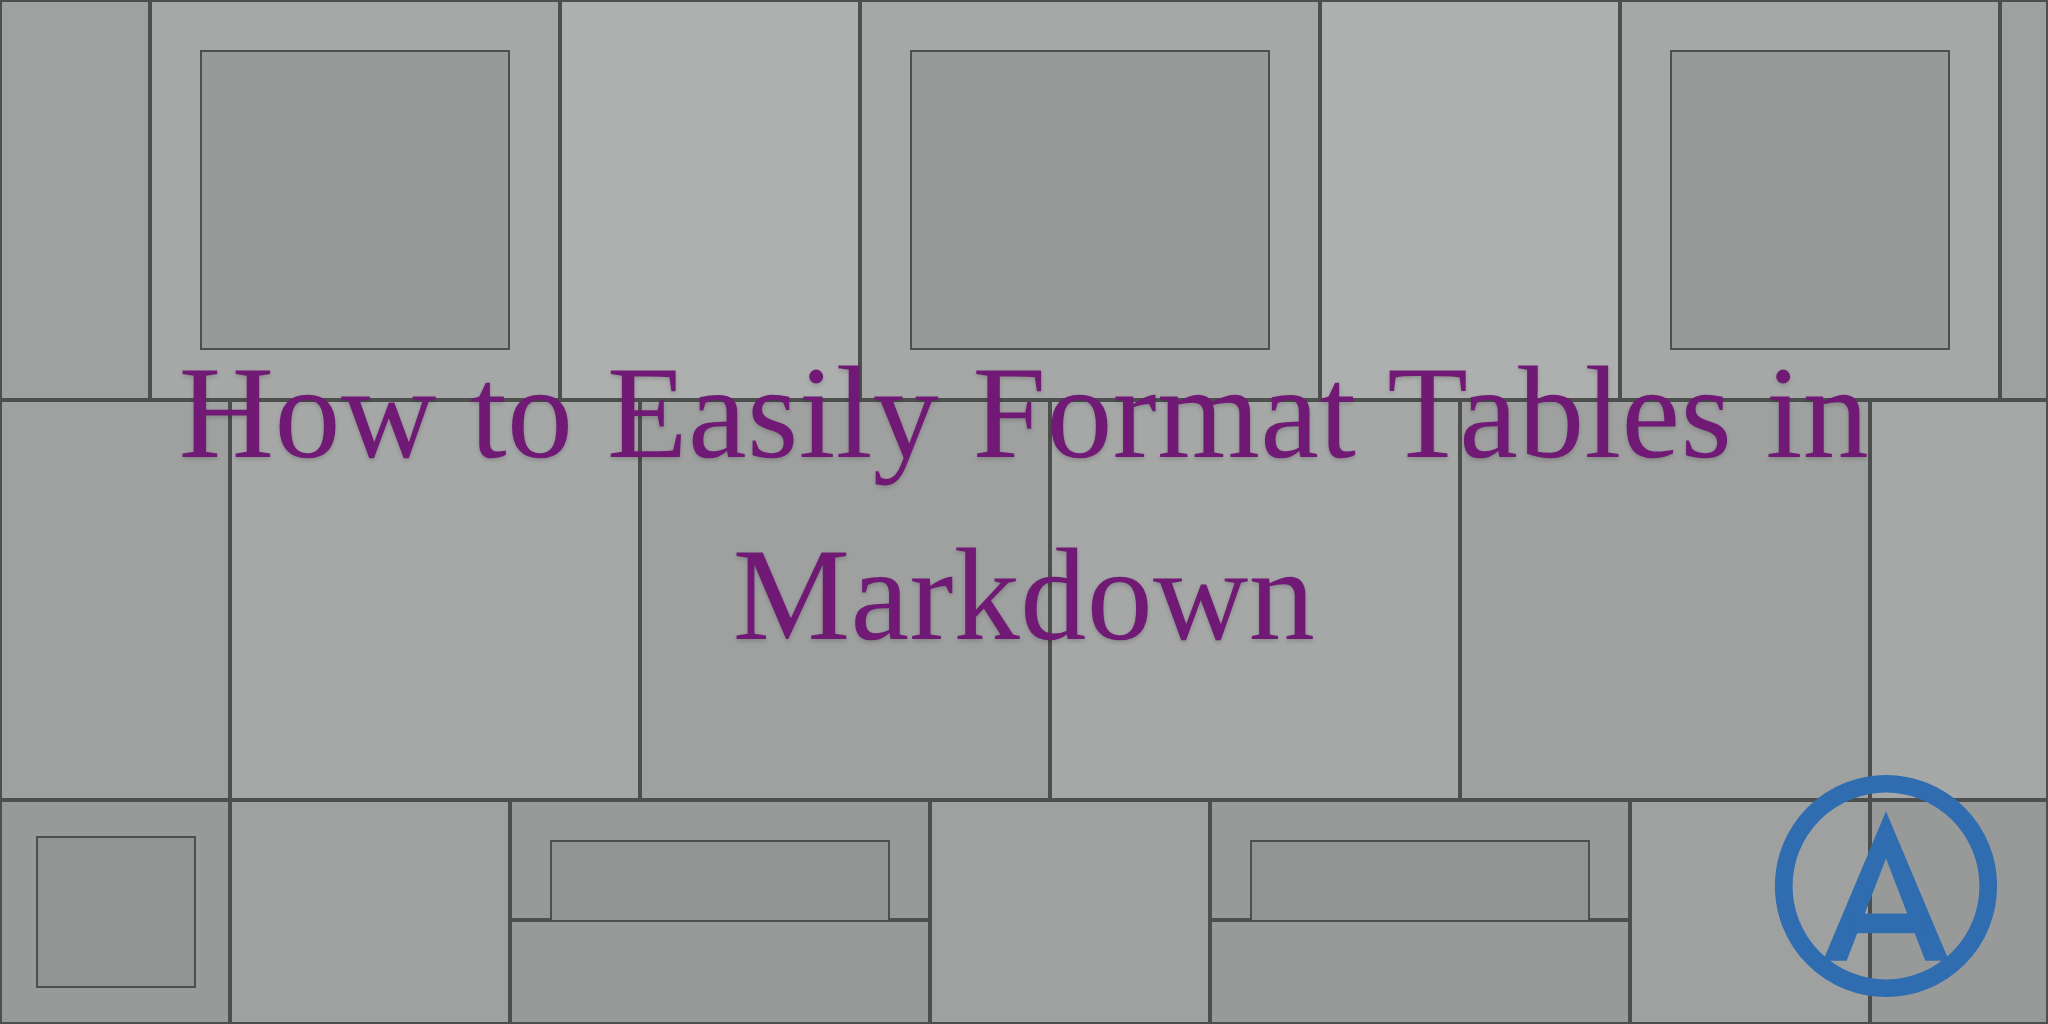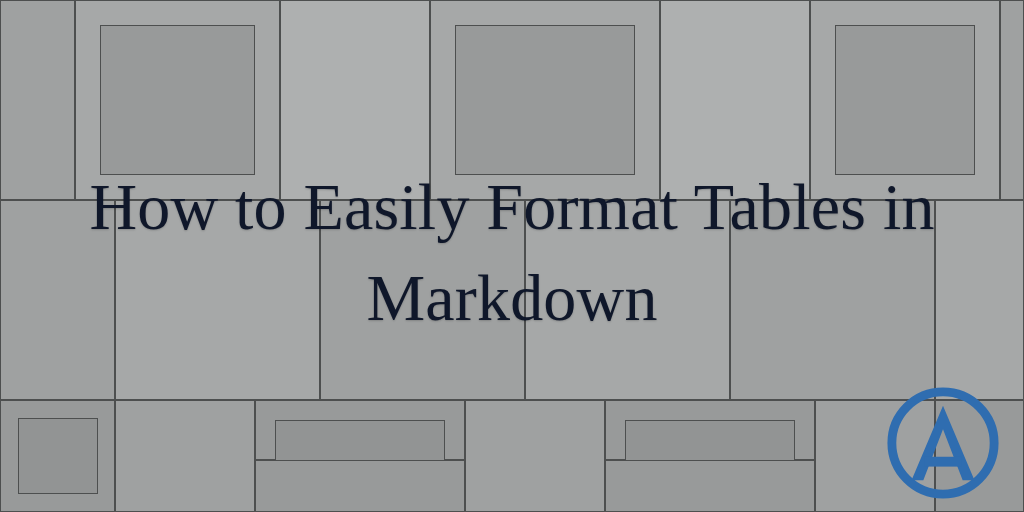--- a/index.html
+++ b/index.html
@@ -25,21 +25,21 @@
   .shade-2 { background: #a6a8a8; }
   .shade-3 { background: #9fa1a1; }
   .shade-4 { background: #989a9a; }
   .shade-5 { background: #929494; }
 
   .title {
     position: absolute;
     top: 50%;
     left: 50%;
     transform: translate(-50%, -52%);
-    color: #0f172a;
+    color: #701a75;
     font-size: 66px;
     font-weight: 400;
     text-align: center;
     line-height: 1.38;
     width: 90%;
     letter-spacing: 0.2px;
     text-shadow: 0 1px 2px rgba(0,0,0,0.18);
   }
 
   .logo {

